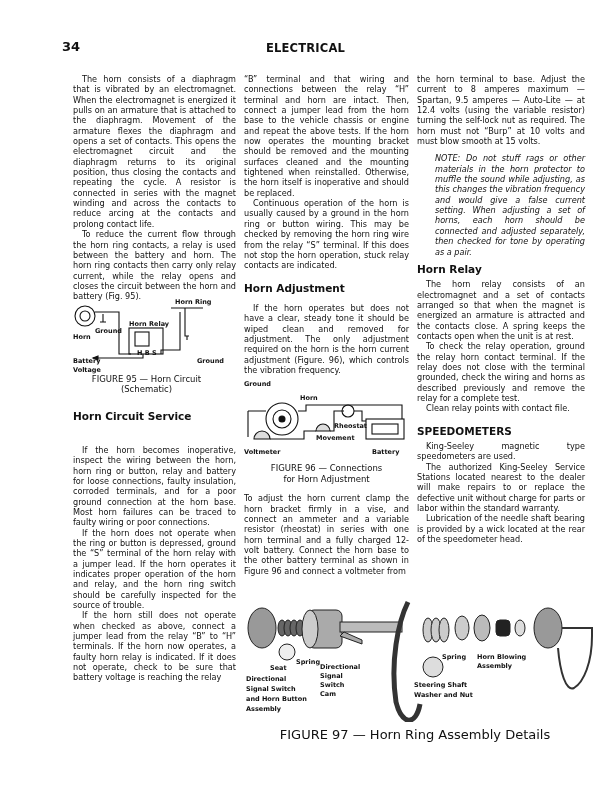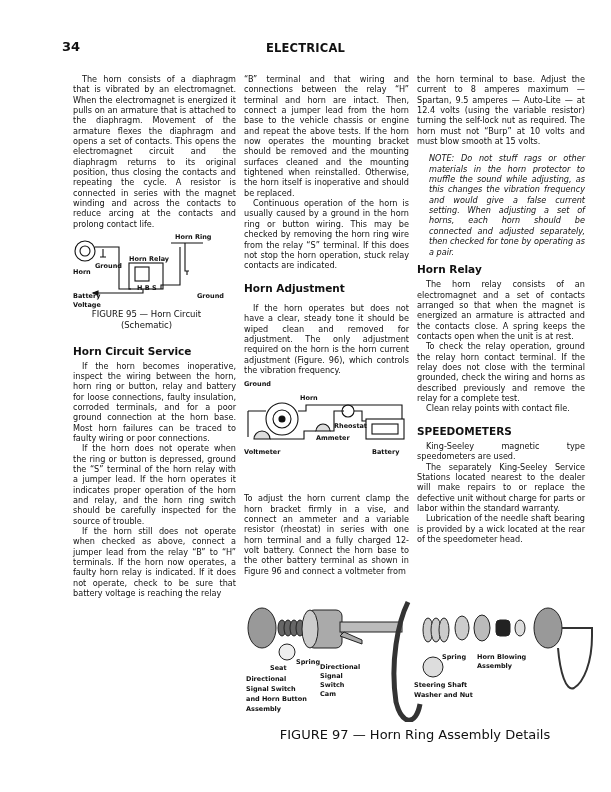--- a/index.html
+++ b/index.html
@@ -7,38 +7,39 @@
        font-family:"DejaVu Sans","Liberation Sans",sans-serif;color:#111;}
   .hdr-num{position:absolute;left:62px;top:39px;font-weight:bold;font-size:13px;text-align:center;}
   .hdr-title{position:absolute;left:0;width:611px;top:41px;text-align:center;font-weight:bold;font-size:11.5px;letter-spacing:.2px;}
   .col{position:absolute;top:74px;font-size:8.15px;line-height:10.35px;text-align:justify;}
   .col1{left:73px;width:163px;}
   .col2{left:244px;width:165px;}
   .col3{left:417px;width:168px;}
   p{margin:0;text-indent:9px;}
   p.noind{text-indent:0;}
   h2{font-size:10.5px;margin:0;font-weight:bold;}
-  .note{font-style:italic;margin:7px 0 7px 12px;text-indent:0;}
+  .note{font-style:italic;margin:7px 0 7px 18px;text-indent:0;}
   .cap{text-align:center;font-size:8.5px;line-height:10.5px;text-indent:0;}
   .fig{position:relative;}
   .fig svg{display:block;}
   .lbl{position:absolute;font-size:6.5px;font-weight:bold;white-space:nowrap;}
   .fig97{position:absolute;left:230px;top:592px;width:370px;height:150px;}
   .cap97{position:absolute;left:230px;width:370px;top:727px;text-align:center;font-size:13px;}
 </style>
 </head>
 <body>
 
 <div class="hdr-num">34</div>
 <div class="hdr-title">ELECTRICAL</div>
 
 <div class="col col1">
   <p>The horn consists of a diaphragm that is vibrated by an electromagnet. When the electromagnet is energized it pulls on an armature that is attached to the diaphragm. Movement of the armature flexes the diaphragm and opens a set of contacts. This opens the electromagnet circuit and the diaphragm returns to its original position, thus closing the contacts and repeating the cycle. A resistor is connected in series with the magnet winding and across the contacts to reduce arcing at the contacts and prolong contact life.</p>
+  <p>To reduce the current flow through the horn ring contacts, a relay is used between the battery and horn. The horn ring contacts then carry only relay current, while the relay opens and closes the circuit between the horn and battery (Fig. 95).</p>
 
-  <div class="fig" style="height:95px;margin-top:8px;">
+  <div class="fig" style="height:95px;margin-top:0;">
     <svg width="163" height="70">
       <g stroke="#111" fill="none" stroke-width="1.1">
         <circle cx="12" cy="14" r="10"></circle>
           <circle cx="12" cy="14" r="5"></circle>
         <path d="M22 10 H46 V52 H58"></path>
         <path d="M30 12 V20 M27 20 H33"></path>
         <rect x="56" y="26" width="34" height="26"></rect>
         <rect x="62" y="30" width="14" height="14"></rect>
         <path d="M70 52 V56 H20"></path>
           <path d="M20 56 l5 -2 v4 z" fill="#111"></path>
@@ -53,21 +54,21 @@
     <span class="lbl" style="left:64px;top:46px;">H B S</span>
     <span class="lbl" style="left:0;top:54px;">Battery</span>
     <span class="lbl" style="left:0;top:63px;">Voltage</span>
     <span class="lbl" style="left:124px;top:54px;">Ground</span>
     <div class="cap" style="position:absolute;left:0;right:16px;top:72px;">
       <div>FIGURE 95 — Horn Circuit</div>
       <div>(Schematic)</div>
     </div>
   </div>
 
-  <h2 style="margin:14px 0 4px;">Horn Circuit Service</h2>
+  <h2 style="margin:14px 0 24px;">Horn Circuit Service</h2>
   <p>If the horn becomes inoperative, inspect the wiring between the horn, horn ring or button, relay and battery for loose connections, faulty insulation, corroded terminals, and for a poor ground connection at the horn base. Most horn failures can be traced to faulty wiring or poor connections.</p>
   <p>If the horn does not operate when the ring or button is depressed, ground the “S” terminal of the horn relay with a jumper lead. If the horn operates it indicates proper operation of the horn and relay, and the horn ring switch should be carefully inspected for the source of trouble.</p>
   <p>If the horn still does not operate when checked as above, connect a jumper lead from the relay “B” to “H” terminals. If the horn now operates, a faulty horn relay is indicated. If it does not operate, check to be sure that battery voltage is reaching the relay</p>
 </div>
 
 <div class="col col2">
   <p class="noind">“B” terminal and that wiring and connections between the relay “H” terminal and horn are intact. Then, connect a jumper lead from the horn base to the vehicle chassis or engine and repeat the above tests. If the horn now operates the mounting bracket should be removed and the mounting surfaces cleaned and the mounting tightened when reinstalled. Otherwise, the horn itself is inoperative and should be replaced.</p>
   <p>Continuous operation of the horn is usually caused by a ground in the horn ring or button wiring. This may be checked by removing the horn ring wire from the relay “S” terminal. If this does not stop the horn operation, stuck relay contacts are indicated.</p>
   <h2 style="margin:12px 0 10px;">Horn Adjustment</h2>
   <p>If the horn operates but does not have a clear, steady tone it should be wiped clean and removed for adjustment. The only adjustment required on the horn is the horn current adjustment (Figure. 96), which controls the vibration frequency.</p>
@@ -85,38 +86,42 @@
         <path d="M86 50 H90 V30 H100"></path>
         <circle cx="104" cy="30" r="6"></circle>
         <rect x="122" y="38" width="38" height="20"></rect>
           <rect x="128" y="43" width="26" height="10"></rect>
         <path d="M110 30 H118 V40 H122"></path>
       </g>
     </svg>
     <span class="lbl" style="left:0;top:-2px;">Ground</span>
     <span class="lbl" style="left:56px;top:12px;">Horn</span>
     <span class="lbl" style="left:90px;top:40px;">Rheostat</span>
-    <span class="lbl" style="left:72px;top:52px;">Ammeter</span>
+    <span class="lbl" style="left:72px;top:52px;">Movement</span>
     <span class="lbl" style="left:0;top:66px;">Voltmeter</span>
     <span class="lbl" style="left:128px;top:66px;">Battery</span>
+    <div class="cap" style="position:absolute;left:0;right:0;top:82px;">
+      <div>FIGURE 96 — Connections</div>
+      <div>for Horn Adjustment</div>
+    </div>
   </div>
 
   <p class="noind">To adjust the horn current clamp the horn bracket firmly in a vise, and connect an ammeter and a variable resistor (rheostat) in series with one horn terminal and a fully charged 12-volt battery. Connect the horn base to the other battery terminal as shown in Figure 96 and connect a voltmeter from</p>
 </div>
 
 <div class="col col3">
   <p class="noind">the horn terminal to base. Adjust the current to 8 amperes maximum — Spartan, 9.5 amperes — Auto-Lite — at 12.4 volts (using the variable resistor) turning the self-lock nut as required. The horn must not “Burp” at 10 volts and must blow smooth at 15 volts.</p>
   <p class="note">NOTE: Do not stuff rags or other materials in the horn protector to muffle the sound while adjusting, as this changes the vibration frequency and would give a false current setting. When adjusting a set of horns, each horn should be connected and adjusted separately, then checked for tone by operating as a pair.</p>
   <h2 style="margin:4px 0 5px;">Horn Relay</h2>
   <p>The horn relay consists of an electromagnet and a set of contacts arranged so that when the magnet is energized an armature is attracted and the contacts close. A spring keeps the contacts open when the unit is at rest.</p>
   <p>To check the relay operation, ground the relay horn contact terminal. If the relay does not close with the terminal grounded, check the wiring and horns as described previously and remove the relay for a complete test.</p>
   <p>Clean relay points with contact file.</p>
   <h2 style="margin:12px 0 5px;">SPEEDOMETERS</h2>
   <p>King-Seeley magnetic type speedometers are used.</p>
-  <p>The separately King-Seeley Service Stations located nearest to the dealer will make repairs to or replace the defective unit without charge for parts or labor within the standard warranty.</p>
+  <p>The authorized King-Seeley Service Stations located nearest to the dealer will make repairs to or replace the defective unit without charge for parts or labor within the standard warranty.</p>
   <p>Lubrication of the needle shaft bearing is provided by a wick located at the rear of the speedometer head.</p>
 </div>
 
 <div class="fig97">
   <svg width="370" height="130">
     <g stroke="#222" fill="#bbb" stroke-width="1">
       <ellipse cx="32" cy="36" rx="14" ry="20" fill="#999"></ellipse>
       <g fill="#666">
           <ellipse cx="52" cy="36" rx="4" ry="8"></ellipse>
           <ellipse cx="58" cy="36" rx="4" ry="8"></ellipse>

